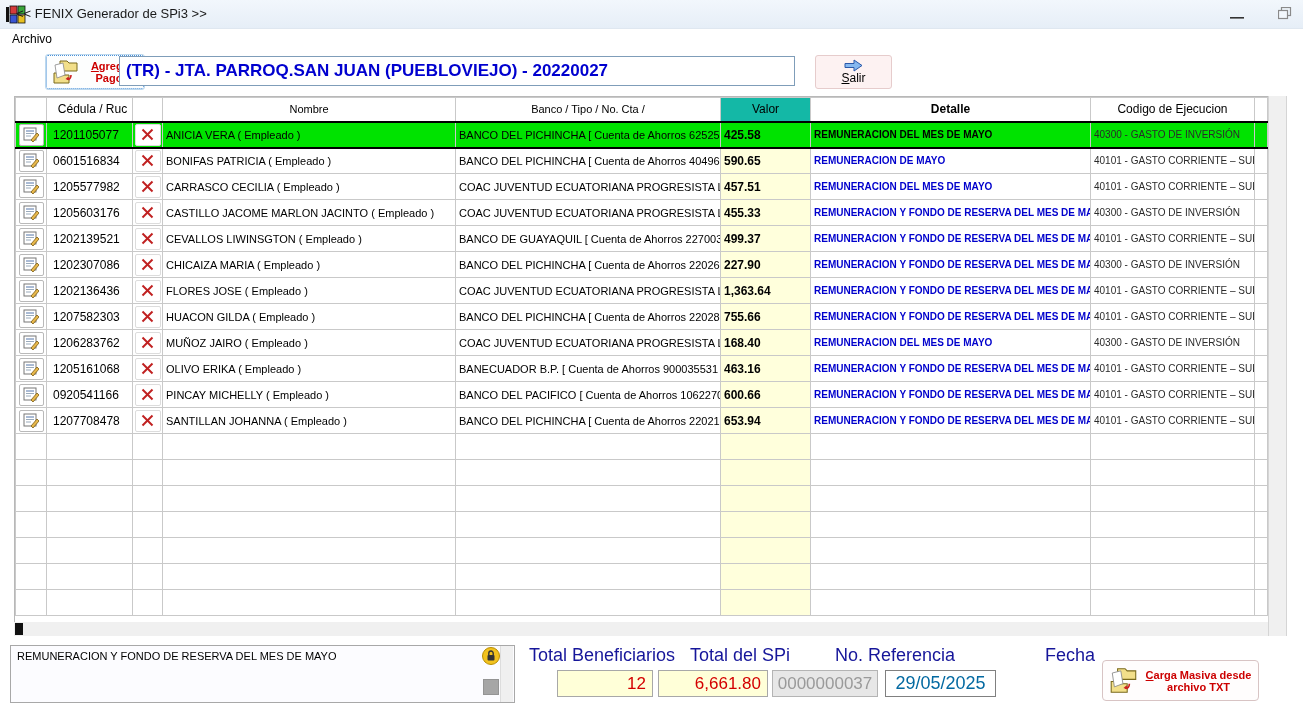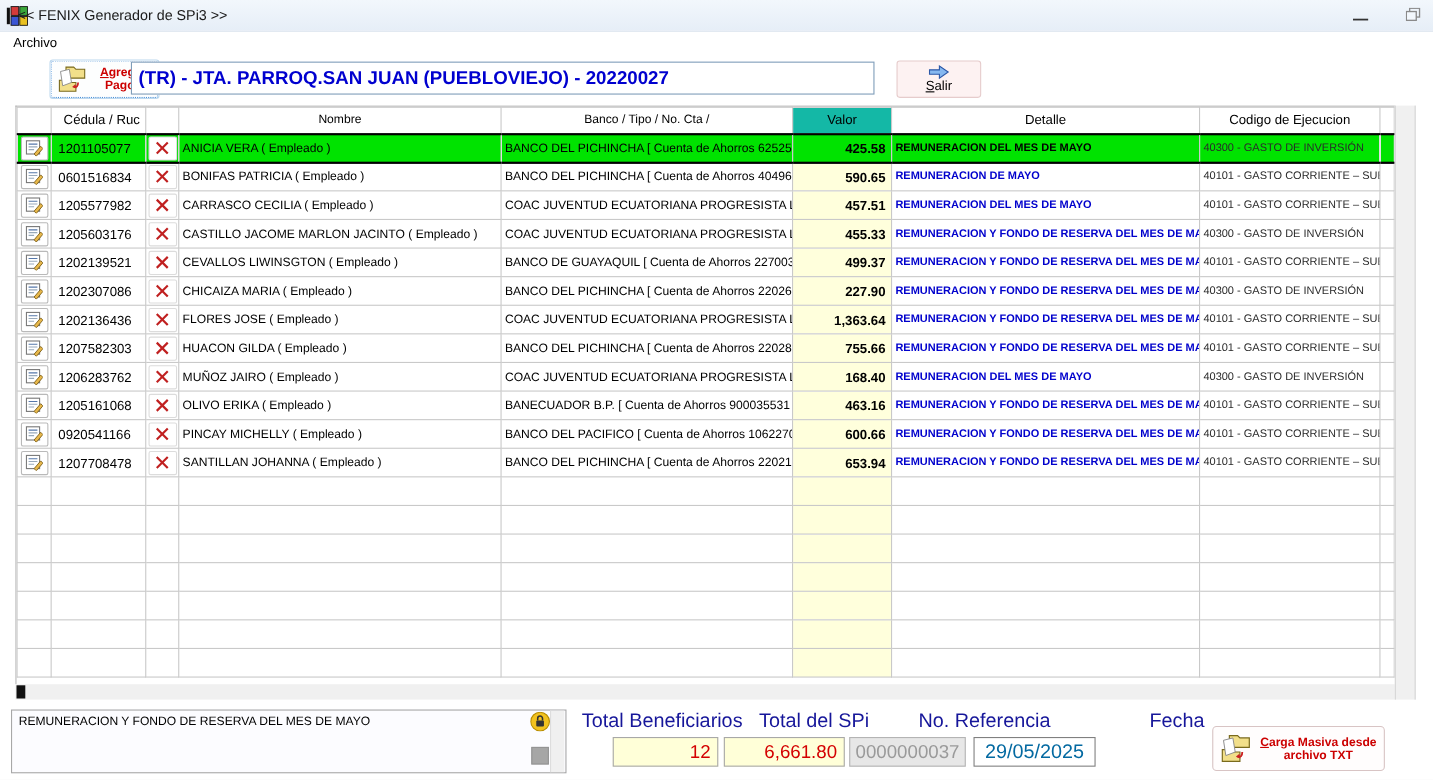--- a/index.html
+++ b/index.html
@@ -39,21 +39,21 @@
     border-top:1px solid #b8b8b8; border-left:1px solid #b8b8b8; }
   table { border-collapse:collapse; table-layout:fixed; width:1252px; }
   th, td { border:1px solid #c9c9c9; height:26px; overflow:hidden; white-space:nowrap; vertical-align:middle; }
   th { font-size:12px; font-weight:normal; color:#000; background:#fff; height:24px; }
   td { font-size:11px; color:#000; padding:0 3px; background:#fff; }
   .c-edit  { width:31px; text-align:center; padding:0; }
   .c-ced   { width:86px; font-size:12px; padding-left:6px; }
   .c-del   { width:30px; text-align:center; padding:0; }
   .c-nom   { width:293px; font-size:11px; }
   .c-ban   { width:265px; font-size:11px; }
-  .c-val   { width:90px; background:#ffffdc; font-size:12px; font-weight:bold; text-align:right; padding-right:5px; }
+  .c-val   { width:90px; background:#ffffdc; font-size:12px; font-weight:bold; text-align:left; padding-right:5px; }
   .c-det   { width:280px; font-size:10px; font-weight:bold; color:#0000cc; }
   .c-cod   { width:164px; font-size:10px; color:#2a2a2a; }
   .c-ext   { width:13px; padding:0; }
   tr.selected td { background:#00e300; border-top:2px solid #000; border-bottom:2px solid #000; }
   tr.selected .c-det { color:#000; }
   .edit-btn { width:25px; height:22px; background:#fff; border:1px solid #b9b9b9; border-radius:2px;
     display:inline-flex; align-items:center; justify-content:center; cursor:default; }
   .del-btn { width:26px; height:22px; background:#fff; border:1px solid #dcdcdc; border-radius:2px;
     display:inline-flex; align-items:center; justify-content:center; cursor:default; }
 
@@ -142,21 +142,21 @@
   <div class="table-area">
     <table>
       <thead>
         <tr>
           <th class="c-edit"></th>
           <th class="c-ced">Cédula / Ruc</th>
           <th class="c-del"></th>
           <th class="c-nom">Nombre</th>
           <th class="c-ban">Banco / Tipo / No. Cta /</th>
           <th class="c-val" style="background:#14b8a6;font-weight:normal;text-align:center;padding:0;">Valor</th>
-          <th class="c-det" style="color:#000;font-weight:normal;font-size:12px;text-align:center;">Detalle</th>
+          <th class="c-det" style="color:#000;font-weight:bold;font-size:12px;text-align:center;">Detalle</th>
           <th class="c-cod" style="font-size:12px;color:#000;text-align:center;">Codigo de Ejecucion</th>
           <th class="c-ext"></th>
         </tr>
       </thead>
       <tbody>
           <tr class="selected">
       <td class="c-edit"><button class="edit-btn">
         <svg width="16" height="15" viewBox="0 0 16 15">
           <rect x="1" y="1" width="12" height="12" fill="#fff" stroke="#777" stroke-width="1"></rect>
           <line x1="3" y1="4" x2="11" y2="4" stroke="#5577aa" stroke-width="1"></line>

